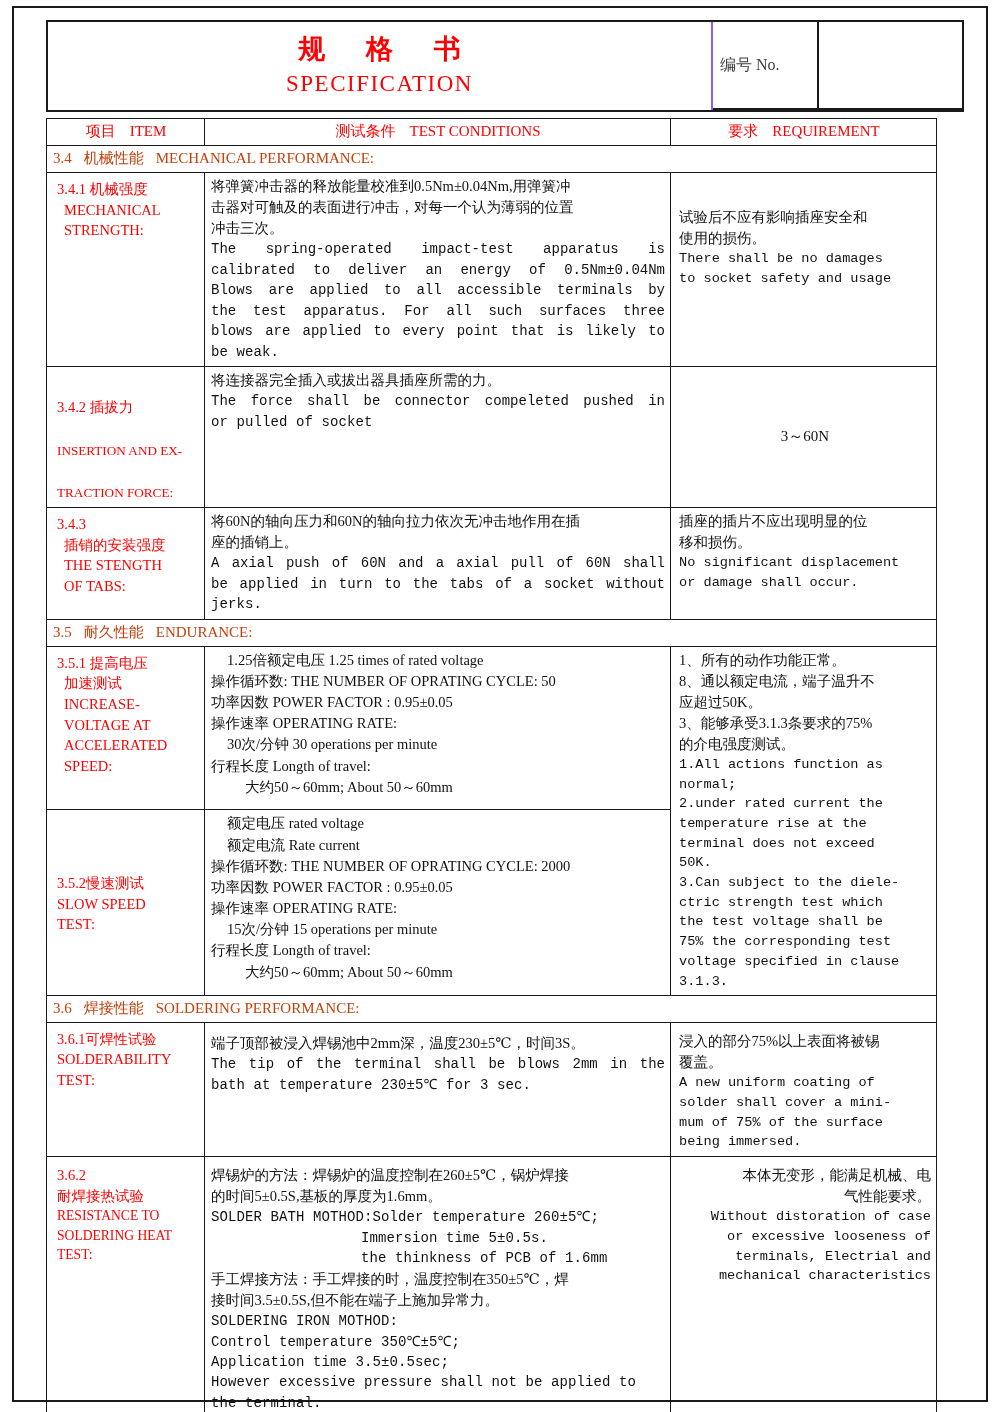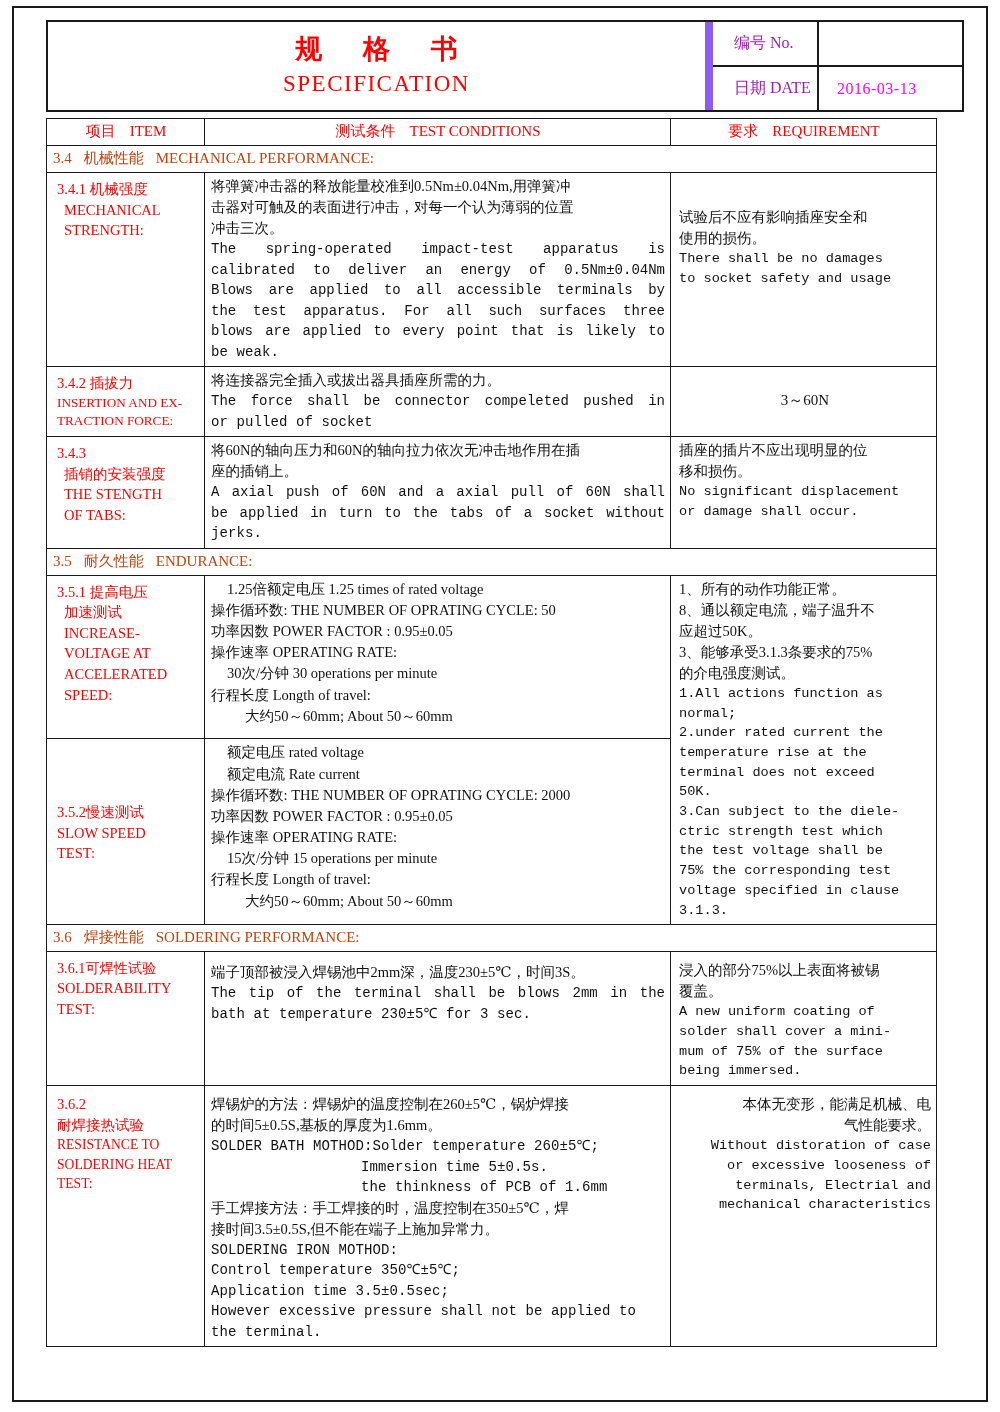--- a/index.html
+++ b/index.html
@@ -45,21 +45,21 @@
     border: 2px solid #1a1a1a;
     box-sizing: border-box;
     display: flex;
   }
   .header-title {
     flex: 0 0 665px;
     display: flex;
     flex-direction: column;
     align-items: center;
     justify-content: center;
-    border-right: 8px solid #8b5cf6;
+    border-right: 2px solid #8b5cf6;
     box-sizing: border-box;
   }
   .title-cn {
     color: #ff0000;
     font-size: 27px;
     font-weight: bold;
     letter-spacing: 17px;
     text-indent: 17px;
     line-height: 1.25;
     font-family: "Liberation Serif", "DejaVu Serif", serif;
@@ -80,23 +80,23 @@
   .meta-row {
     flex: 1 1 50%;
     display: flex;
     align-items: center;
   }
   .meta-row.top {
     border-bottom: 2px solid #1a1a1a;
   }
   .meta-label {
     flex: 0 0 106px;
-    color: #a21caf;
+    color: #404040;
     font-size: 16px;
-    padding-left: 21px;
+    padding-left: 7px;
     box-sizing: border-box;
     border-right: 2px solid #1a1a1a;
     align-self: stretch;
     display: flex;
     align-items: center;
   }
   .meta-value {
     flex: 1 1 auto;
     padding-left: 18px;
     font-size: 16px;
@@ -147,21 +147,21 @@
   
   .item-cell {
     color: #ff0000;
     font-size: 14.5px;
     line-height: 1.42;
     padding-top: 6px !important;
     padding-left: 10px !important;
   }
   .item-cell .ln { display: block; white-space: nowrap; }
   .item-cell .ind { padding-left: 7px; }
-  .item-cell.small .ln { font-size: 13.2px; }
+  .item-cell.small .ln { font-size: 13.2px; margin-top: 24px; }
   .item-cell.mid-v {
     vertical-align: middle !important;
   }
 
   
   .body-cell {
     font-size: 14.5px;
     line-height: 1.46;
     color: #111111;
   }
@@ -208,24 +208,20 @@
 
   <div class="header">
     <div class="header-title">
       <div class="title-cn">规 格 书</div>
       <div class="title-en">SPECIFICATION</div>
     </div>
     <div class="header-meta">
       <div class="meta-row top">
         <div class="meta-label">编号 No.</div>
         <div class="meta-value"></div>
-      </div>
-      <div class="meta-row">
-        <div class="meta-label">日期 DATE</div>
-        <div class="meta-value date">2016-03-13</div>
       </div>
     </div>
   </div>
 
   <table class="spec">
     <colgroup>
       <col class="c-item">
         <col class="c-cond">
         <col class="c-req">
     </colgroup>

